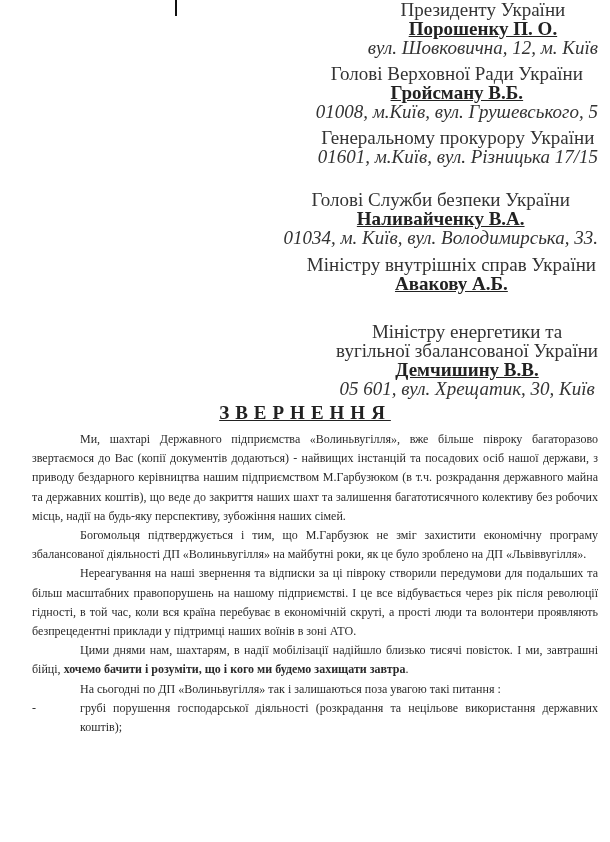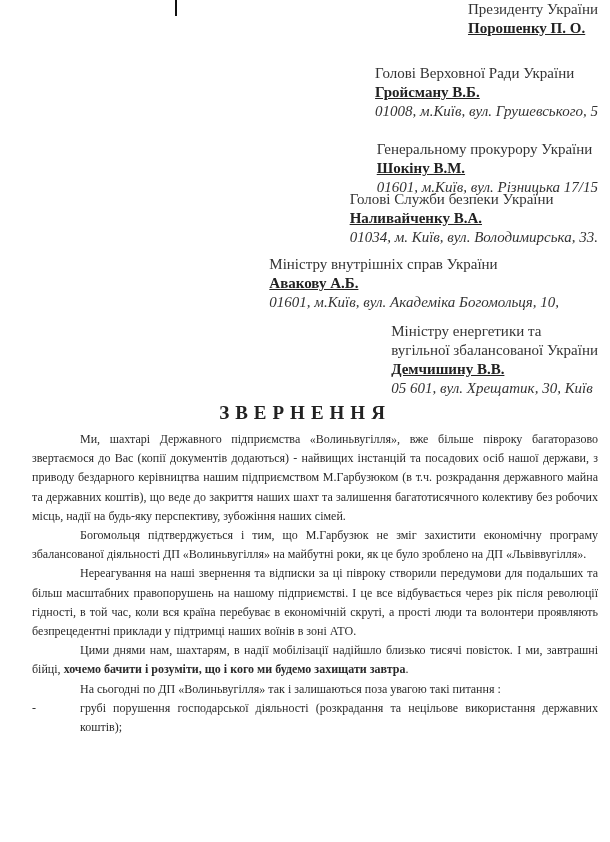--- a/index.html
+++ b/index.html
@@ -1,64 +1,63 @@
 <!DOCTYPE html>
 <html><head>
 <meta charset="utf-8">
 <style>
   html, body { margin:0; padding:0; background:#fff; }
   body { width:610px; height:842px; position:relative; overflow:hidden;
          font-family:"Liberation Serif", "DejaVu Serif", serif; color:#222; }
   .cursor { position:absolute; left:175px; top:0; width:2px; height:16px; background:#111; }
-  .addr { position:absolute; right:12px; text-align:left; font-size:15px; line-height:19px; }
+  .addr { position:absolute; right:12px; text-align:center; font-size:19px; line-height:19px; }
   .addr .t { color:#333; }
   .addr .n { font-weight:bold; text-decoration:underline; color:#222; }
   .addr .a { font-style:italic; color:#333; }
   .title { position:absolute; top:402px; left:0; width:610px; text-align:center;
-           font-size:19px; font-weight:bold; letter-spacing:6px; color:#222; }
+           font-size:19px; font-weight:bold; letter-spacing:6px; color:#222;text-decoration:underline; }
   .body { position:absolute; left:32px; width:566px; top:430px; font-size:12px;
           line-height:19.2px; text-align:justify; color:#2a2a2a; }
   .body p { margin:0; }
   .body .ind { text-indent:48px; }
   .body b { font-weight:bold; }
   .bullet { display:flex; }
   .bullet .dash { width:48px; flex:none; }
 </style>
 </head>
 <body>
 
 <div class="cursor"></div>
 
 <div class="addr" style="top:0px;">
   <div class="t">Президенту України</div>
   <div class="n">Порошенку П. О.</div>
+  <div class="a">вул. Шовковична, 12, м. Київ</div>
 </div>
 
 <div class="addr" style="top:64px;">
   <div class="t">Голові Верховної Ради України</div>
   <div class="n">Гройсману В.Б.</div>
   <div class="a">01008, м.Київ, вул. Грушевського, 5</div>
 </div>
 
-<div class="addr" style="top:140px;margin-left:34px;">
+<div class="addr" style="top:128px;margin-left:34px;">
   <div class="t">Генеральному прокурору України</div>
-  <div class="n">Шокіну В.М.</div>
   <div class="a">01601, м.Київ, вул. Різницька 17/15</div>
 </div>
 
 <div class="addr" style="top:190px;">
   <div class="t">Голові Служби безпеки України</div>
   <div class="n">Наливайченку В.А.</div>
   <div class="a">01034, м. Київ, вул. Володимирська, 33.</div>
 </div>
 
 <div class="addr" style="top:255px; right:14px;">
   <div class="t">Міністру внутрішніх справ України</div>
   <div class="n">Авакову А.Б.</div>
-  <div class="a" style="margin-right:37px;">01601,  м.Київ, вул. Академіка Богомольця, 10,</div>
 </div>
 
 <div class="addr" style="top:322px;margin-left:36px;">
   <div class="t">Міністру енергетики  та</div>
   <div class="t">вугільної збалансованої України</div>
   <div class="n">Демчишину В.В.</div>
   <div class="a">05 601,  вул. Хрещатик, 30,  Київ</div>
 </div>
 
 <div class="title">ЗВЕРНЕННЯ</div>

